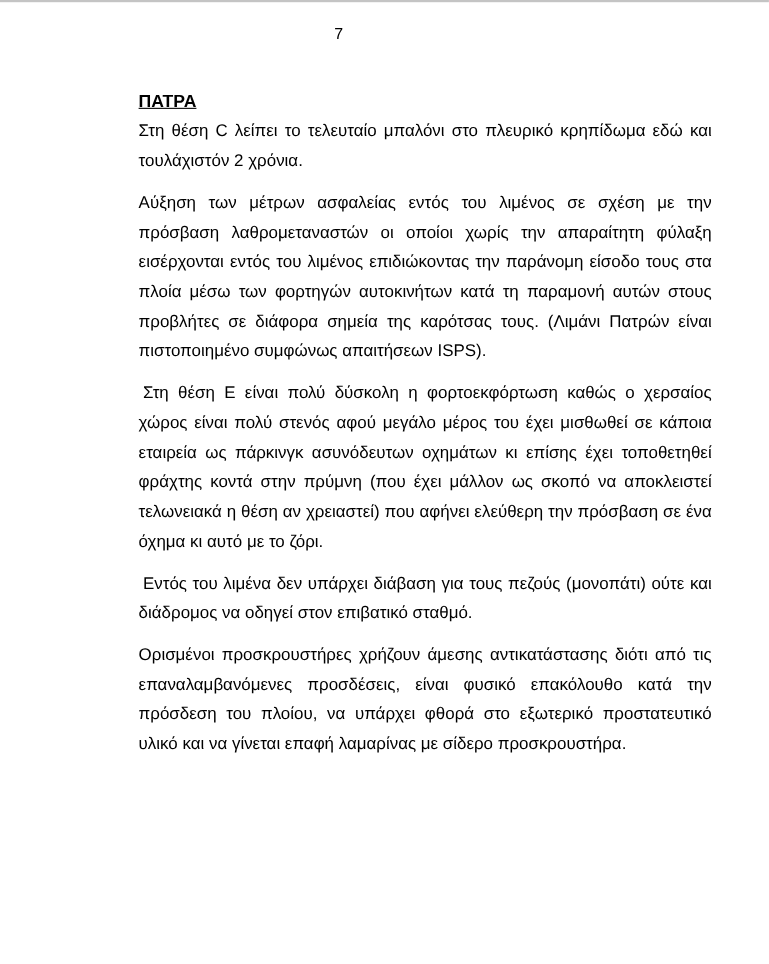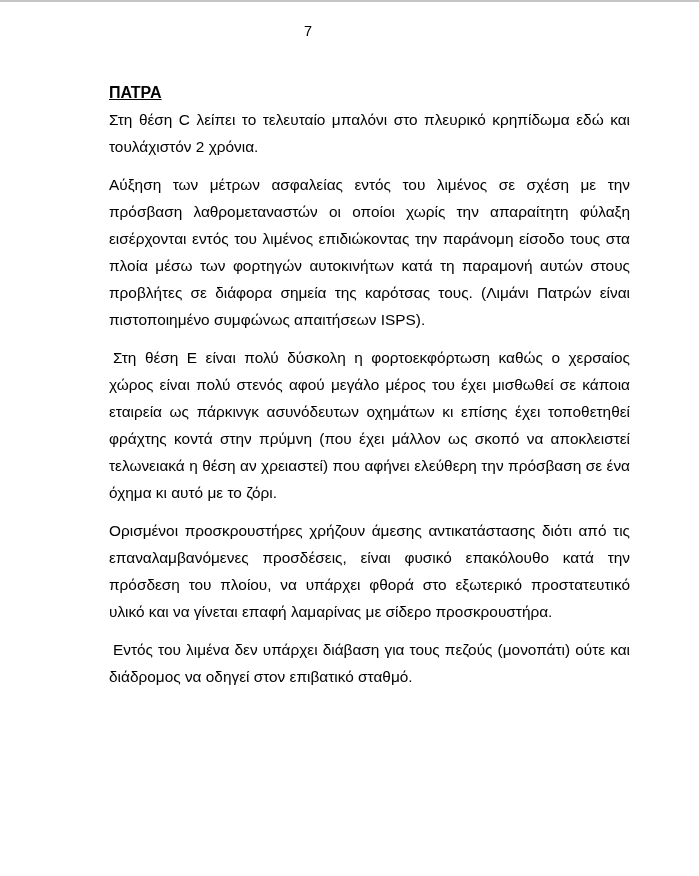--- a/index.html
+++ b/index.html
@@ -2,32 +2,32 @@
 <html><head>
 <meta charset="utf-8">
 <style>
   html, body { margin: 0; padding: 0; background: #ffffff; }
   body {
     width: 699px; height: 876px; position: relative; overflow: hidden;
     font-family: "Liberation Sans", sans-serif; color: #000;
   }
   .top-border { position: absolute; left: 0; top: 0; width: 699px; height: 2px; background: #c4c4c4; }
   .page-number { position: absolute; left: 300px; top: 23px; width: 16px; text-align: center; font-size: 14.5px; }
-  .content { position: absolute; left: 109px; top: 82px; width: 521px; }
+  .content { position: absolute; left: 126px; top: 82px; width: 521px; }
   .heading { font-weight: bold; text-decoration: underline; font-size: 16px; line-height: 22px; margin: 0 0 2px 0; }
   .para { font-size: 15.4px; line-height: 27px; text-align: justify; margin: 0 0 11px 0; }
   .para.first { margin-bottom: 11px; }
 </style>
 </head>
 <body>
 
 <div class="top-border"></div>
 
 <div class="page-number">7</div>
 
 <div class="content">
   <div class="heading">ΠΑΤΡΑ</div>
   <p class="para first">Στη θέση C λείπει το τελευταίο μπαλόνι στο πλευρικό κρηπίδωμα εδώ και τουλάχιστόν 2 χρόνια.</p>
   <p class="para">Αύξηση των μέτρων ασφαλείας εντός του λιμένος σε σχέση με την πρόσβαση λαθρομεταναστών οι οποίοι χωρίς την απαραίτητη φύλαξη εισέρχονται εντός του λιμένος επιδιώκοντας την παράνομη είσοδο τους στα πλοία μέσω των φορτηγών αυτοκινήτων κατά τη παραμονή αυτών στους προβλήτες σε διάφορα σημεία της καρότσας τους. (Λιμάνι Πατρών είναι πιστοποιημένο συμφώνως απαιτήσεων ISPS).</p>
   <p class="para lead-space-p" style="white-space: pre-line; text-indent: 4px;"> Στη θέση Ε είναι πολύ δύσκολη η φορτοεκφόρτωση καθώς ο χερσαίος χώρος είναι πολύ στενός αφού μεγάλο μέρος του έχει μισθωθεί σε κάποια εταιρεία ως πάρκινγκ ασυνόδευτων οχημάτων κι επίσης έχει τοποθετηθεί φράχτης κοντά στην πρύμνη (που έχει μάλλον ως σκοπό να αποκλειστεί τελωνειακά η θέση αν χρειαστεί)  που αφήνει ελεύθερη την πρόσβαση σε ένα όχημα κι αυτό με το ζόρι.</p>
+  <p class="para" style="white-space: pre-line; text-indent: 4px;"> Εντός του λιμένα δεν υπάρχει διάβαση για τους πεζούς (μονοπάτι) ούτε και διάδρομος να οδηγεί στον επιβατικό σταθμό.</p>
   <p class="para">Ορισμένοι προσκρουστήρες χρήζουν άμεσης αντικατάστασης διότι από τις επαναλαμβανόμενες προσδέσεις, είναι φυσικό επακόλουθο κατά την πρόσδεση του πλοίου, να υπάρχει φθορά στο εξωτερικό προστατευτικό υλικό και να γίνεται επαφή λαμαρίνας με σίδερο προσκρουστήρα.</p>
-  <p class="para" style="white-space: pre-line; text-indent: 4px;"> Εντός του λιμένα δεν υπάρχει διάβαση για τους πεζούς (μονοπάτι) ούτε και διάδρομος να οδηγεί στον επιβατικό σταθμό.</p>
 </div>
 
 </body></html>

